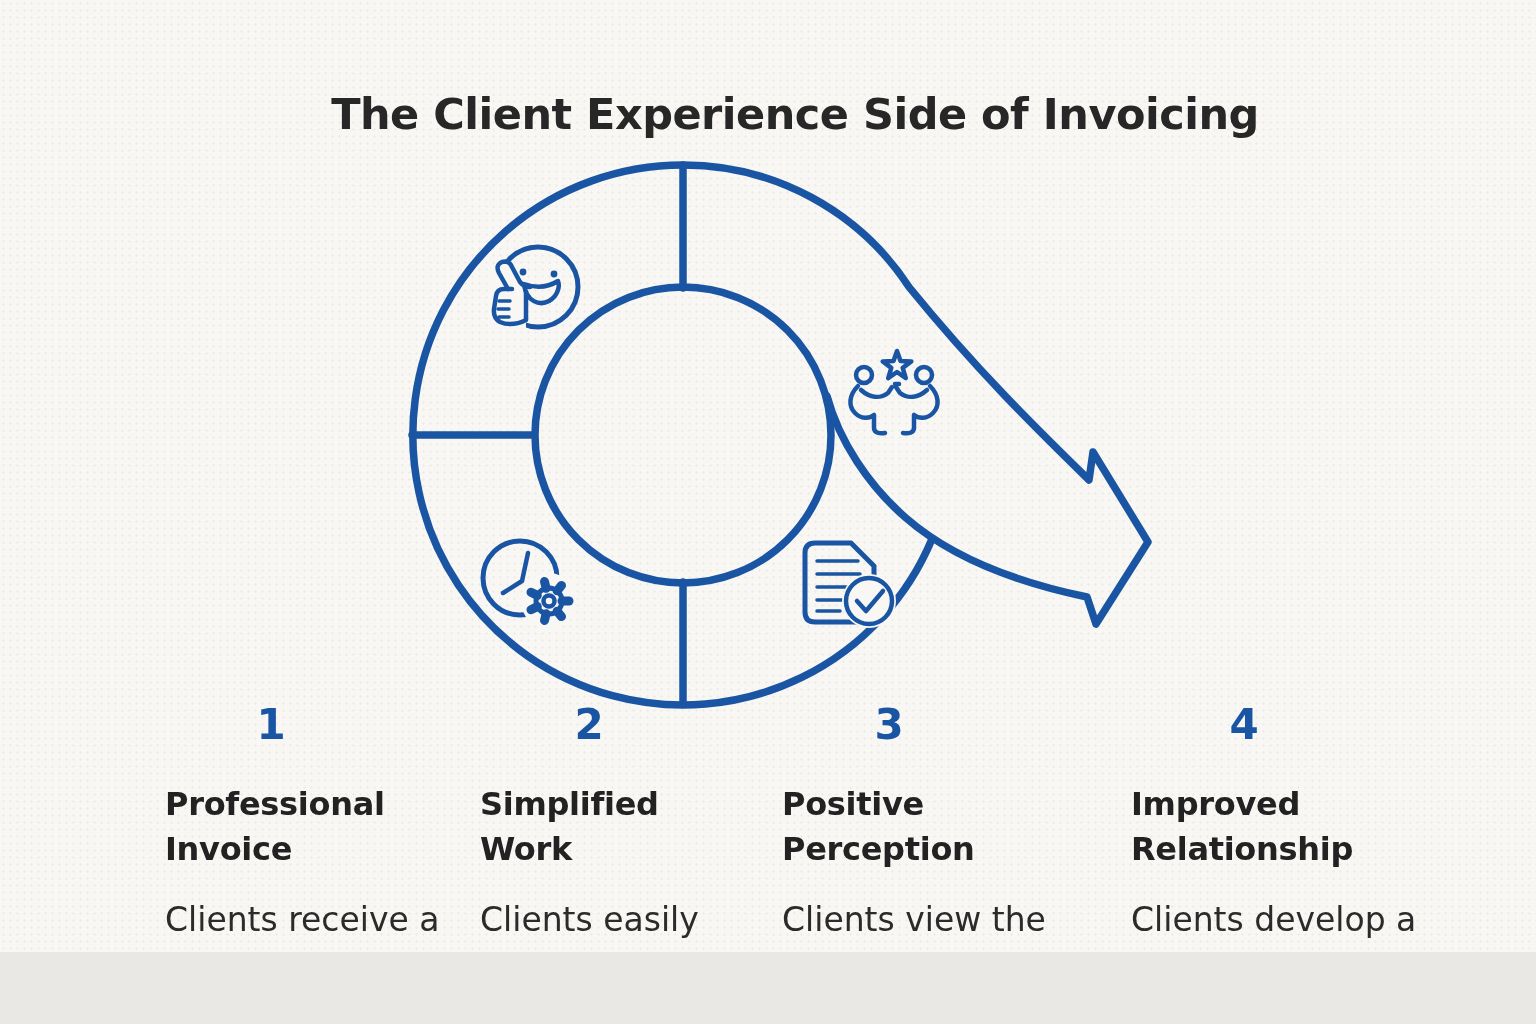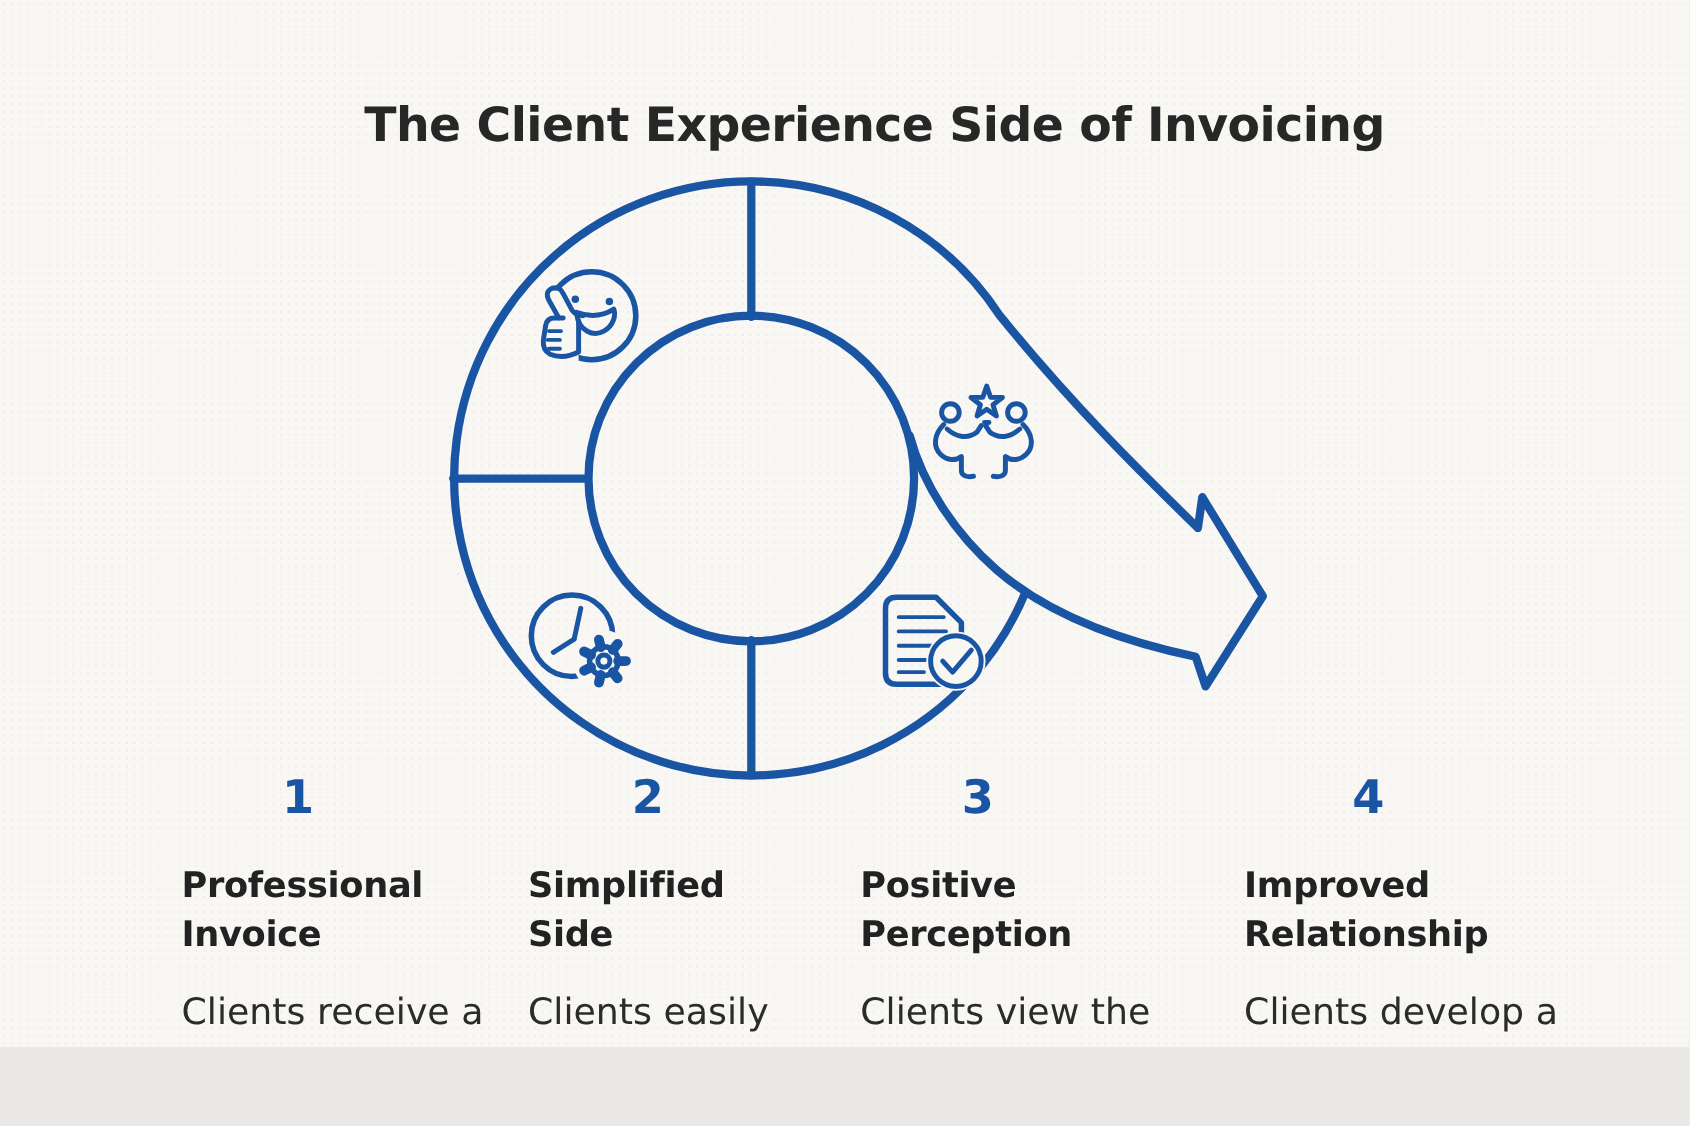--- a/index.html
+++ b/index.html
@@ -125,21 +125,21 @@
 
   <div class="col" style="left:165px">
     <div class="heading">Professional
 Invoice</div>
     <div class="desc">Clients receive a
 well-organized
 invoice.</div>
   </div>
   <div class="col" style="left:480px">
     <div class="heading">Simplified
-Side</div>
+Work</div>
     <div class="desc">Clients easily
 working the invoice
 without hassle.</div>
   </div>
   <div class="col" style="left:1131px">
     <div class="heading">Improved
 Relationship</div>
     <div class="desc">Clients develop a
 stronger and more
 positive working</div>

